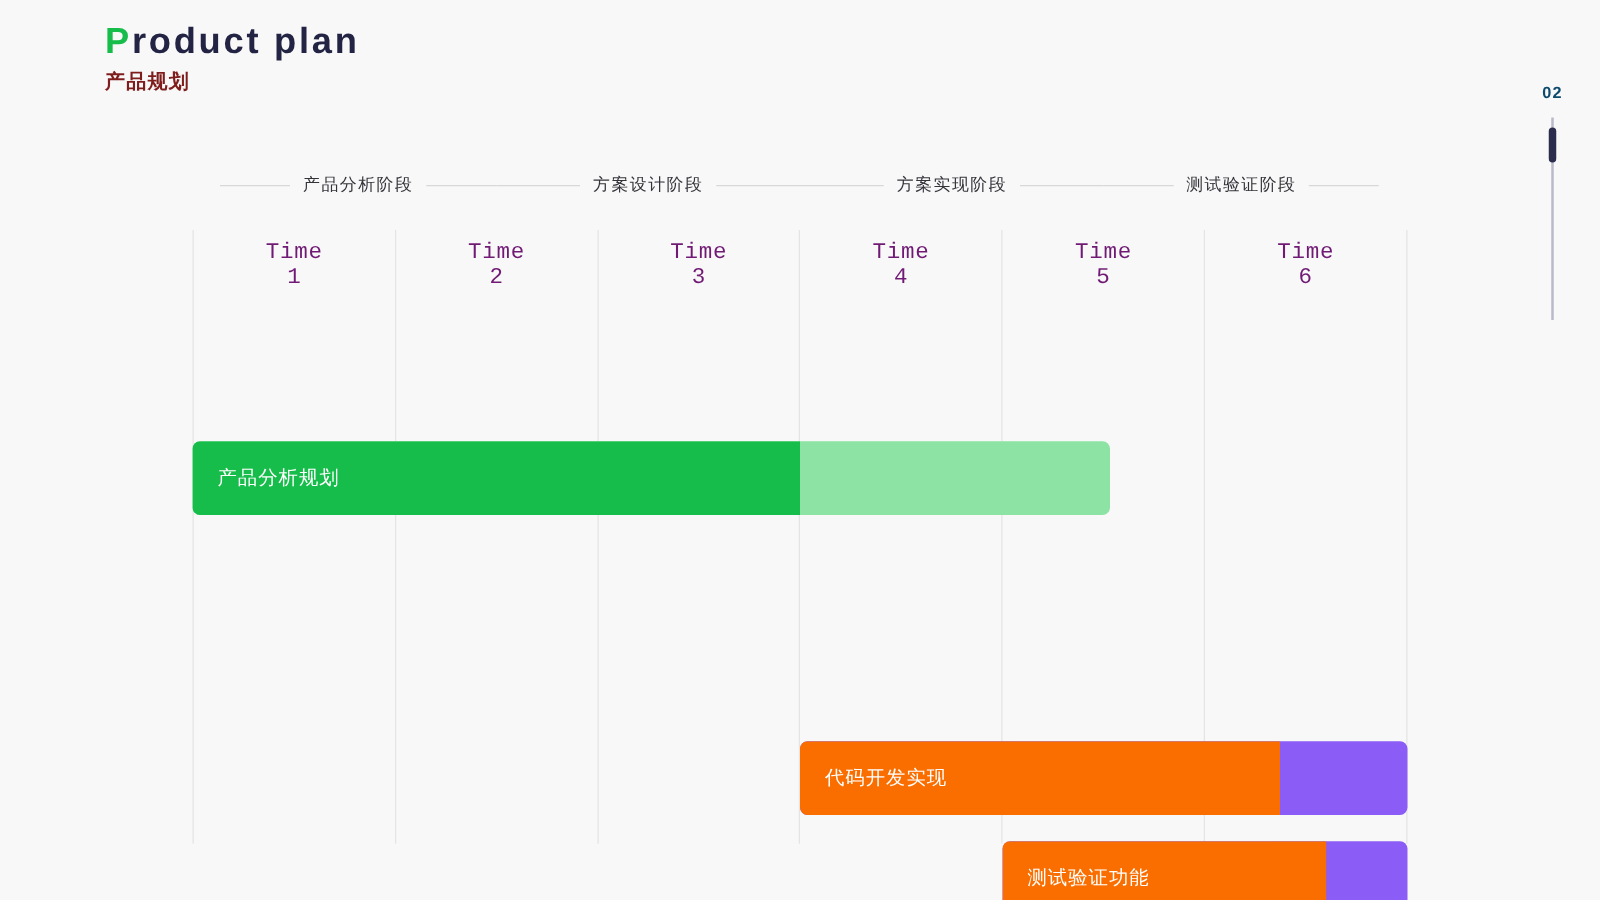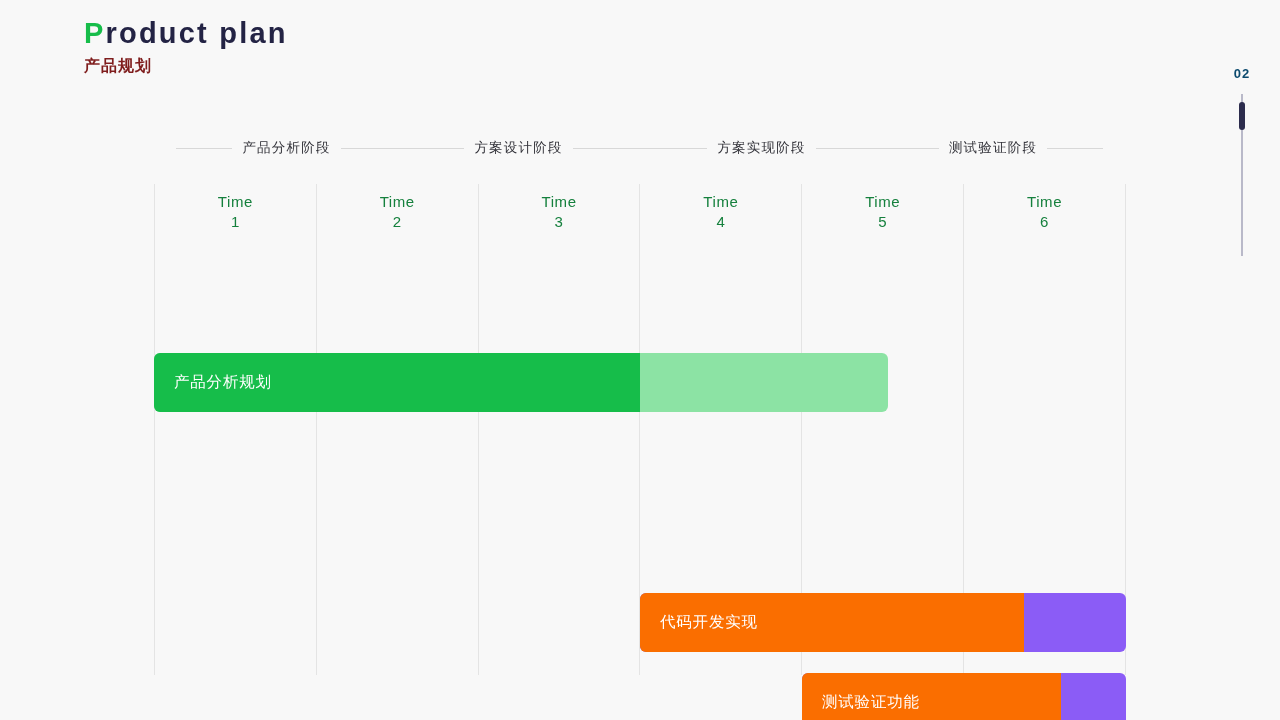--- a/index.html
+++ b/index.html
@@ -132,24 +132,25 @@
   }
   .col:last-child {
     border-right: 1px solid #e4e4e4;
   }
   .time-head {
     position: absolute;
     left: 0;
     top: 8px;
     width: 100%;
     text-align: center;
-    font-size: 15px;
-    color: #15803d;
+    font-size: 18px;
+    color: #701a75;
     line-height: 20px;
     letter-spacing: 0.6px;
+    font-family: Liberation Mono, monospace;
   }
 
   
   .bars {
     position: absolute;
     left: 0;
     top: 52px;
     width: 969px;
     height: 491px;
   }

